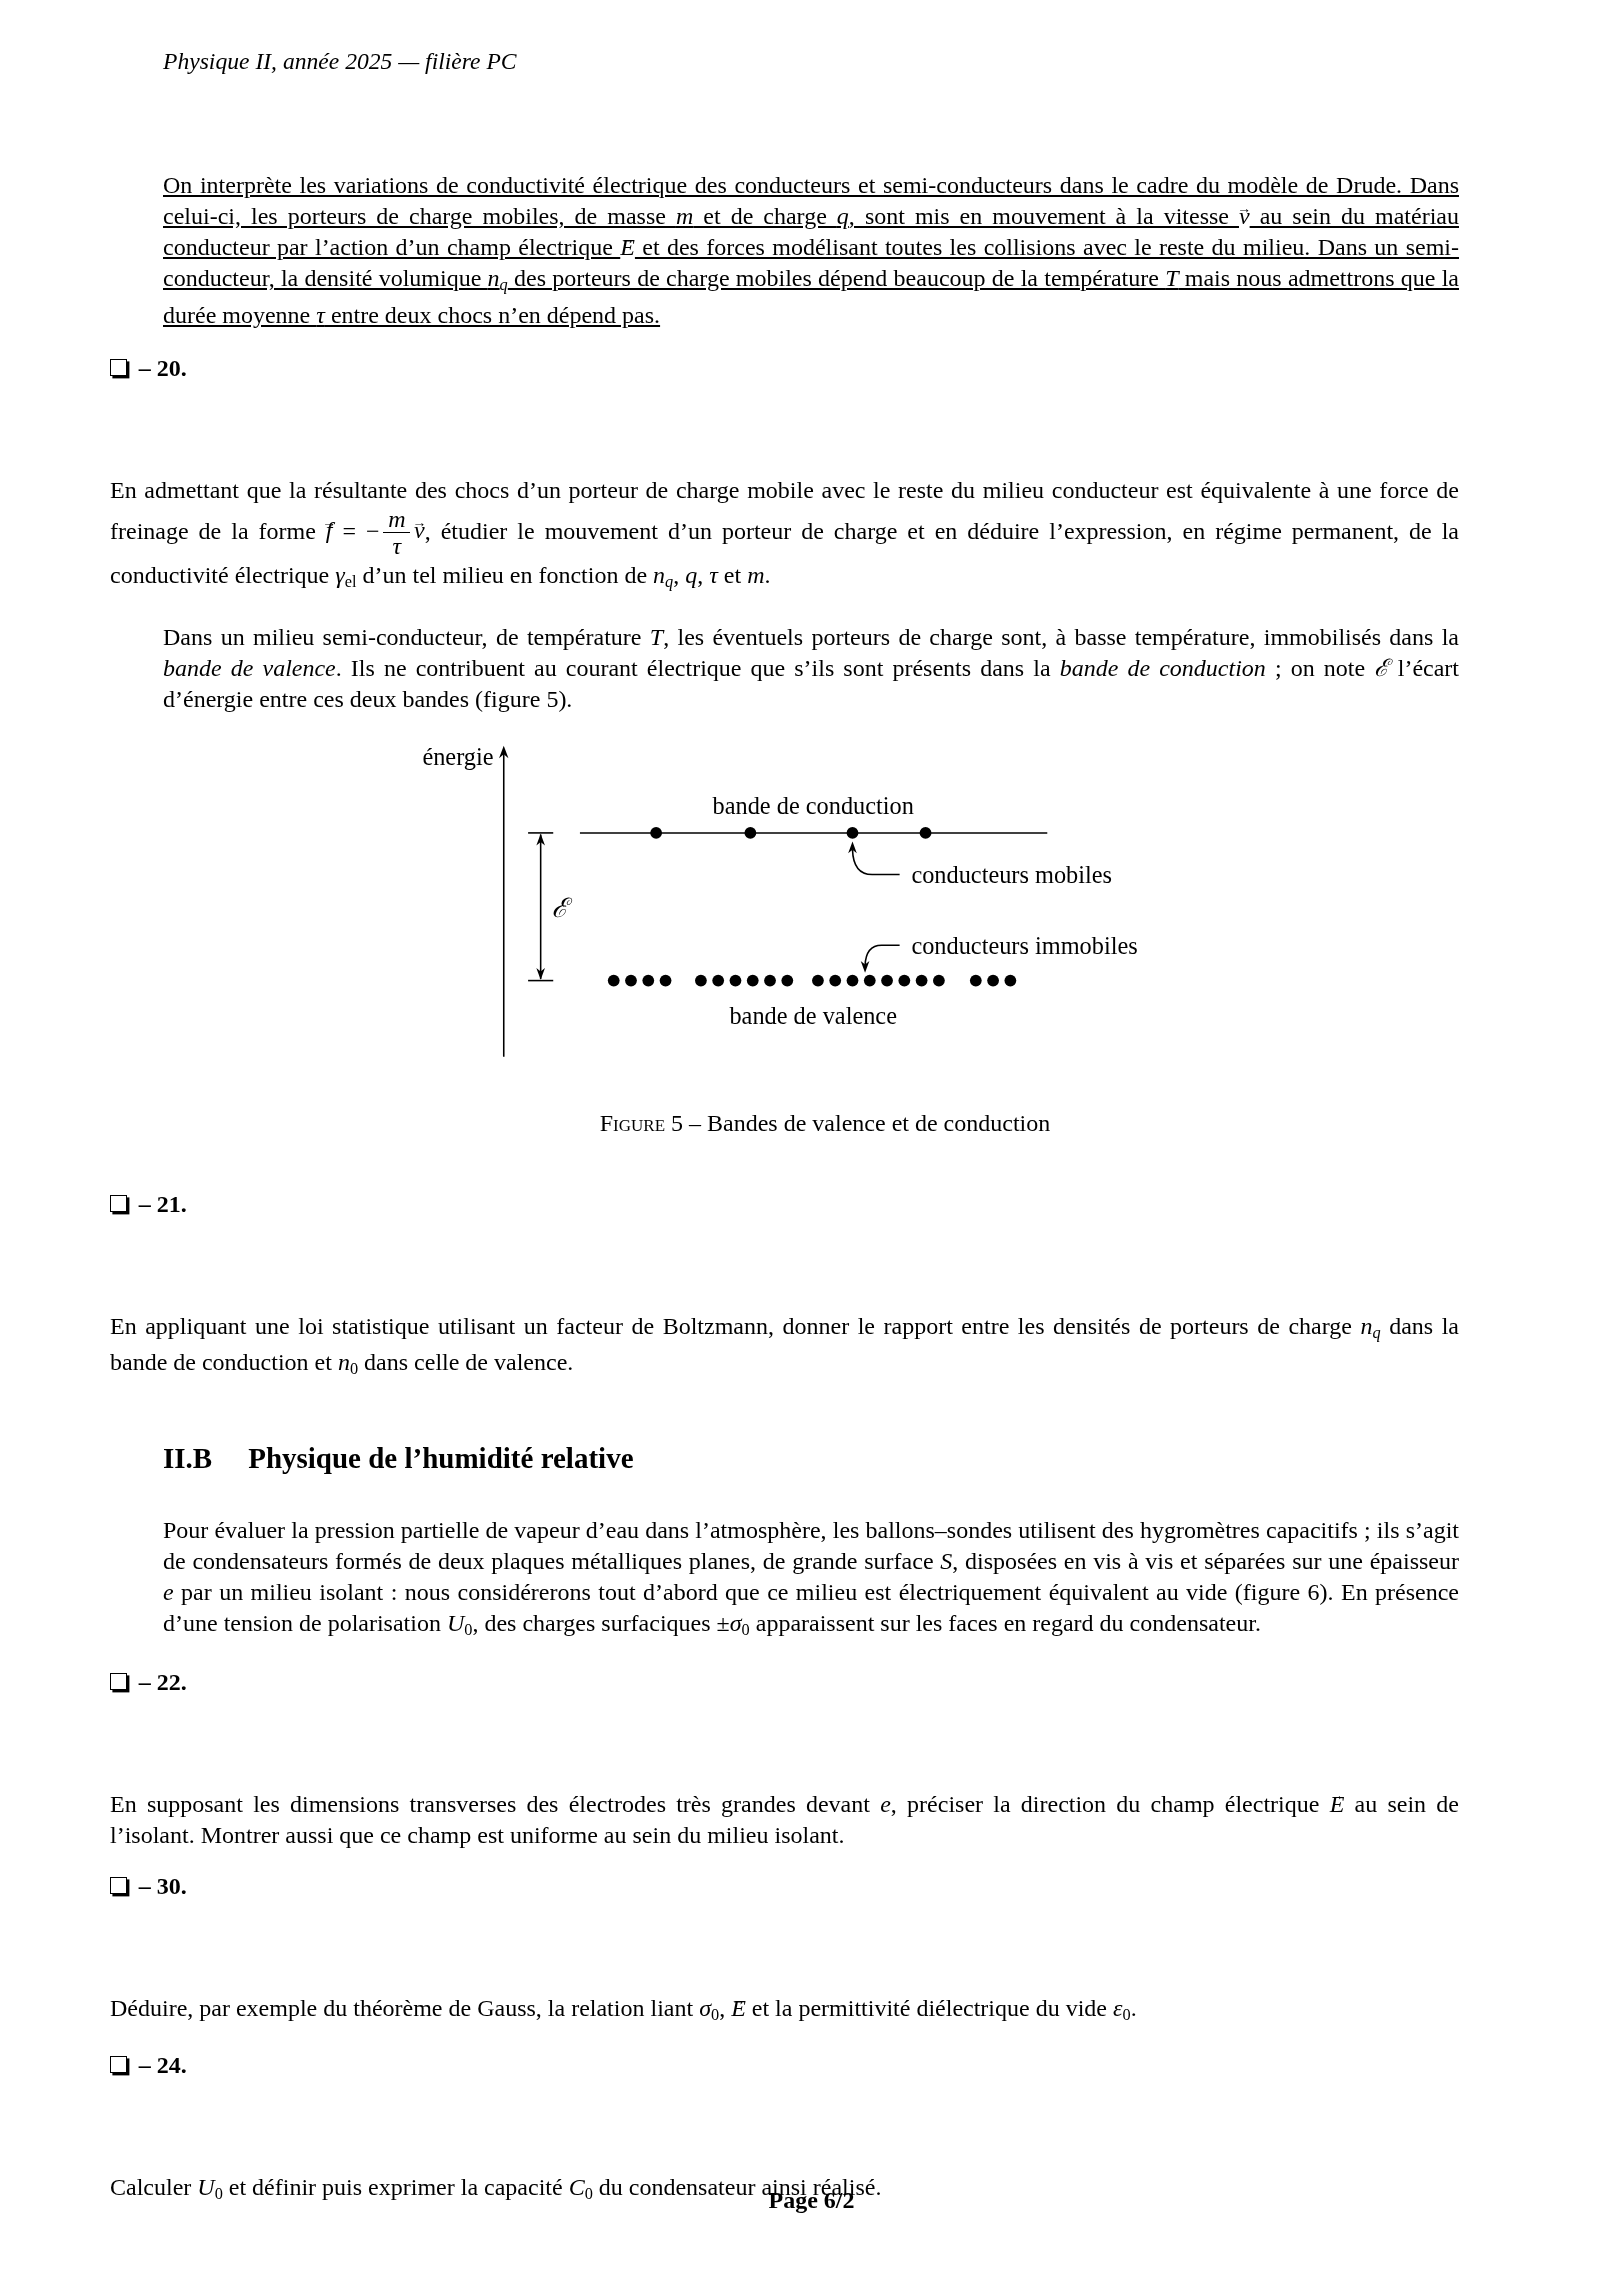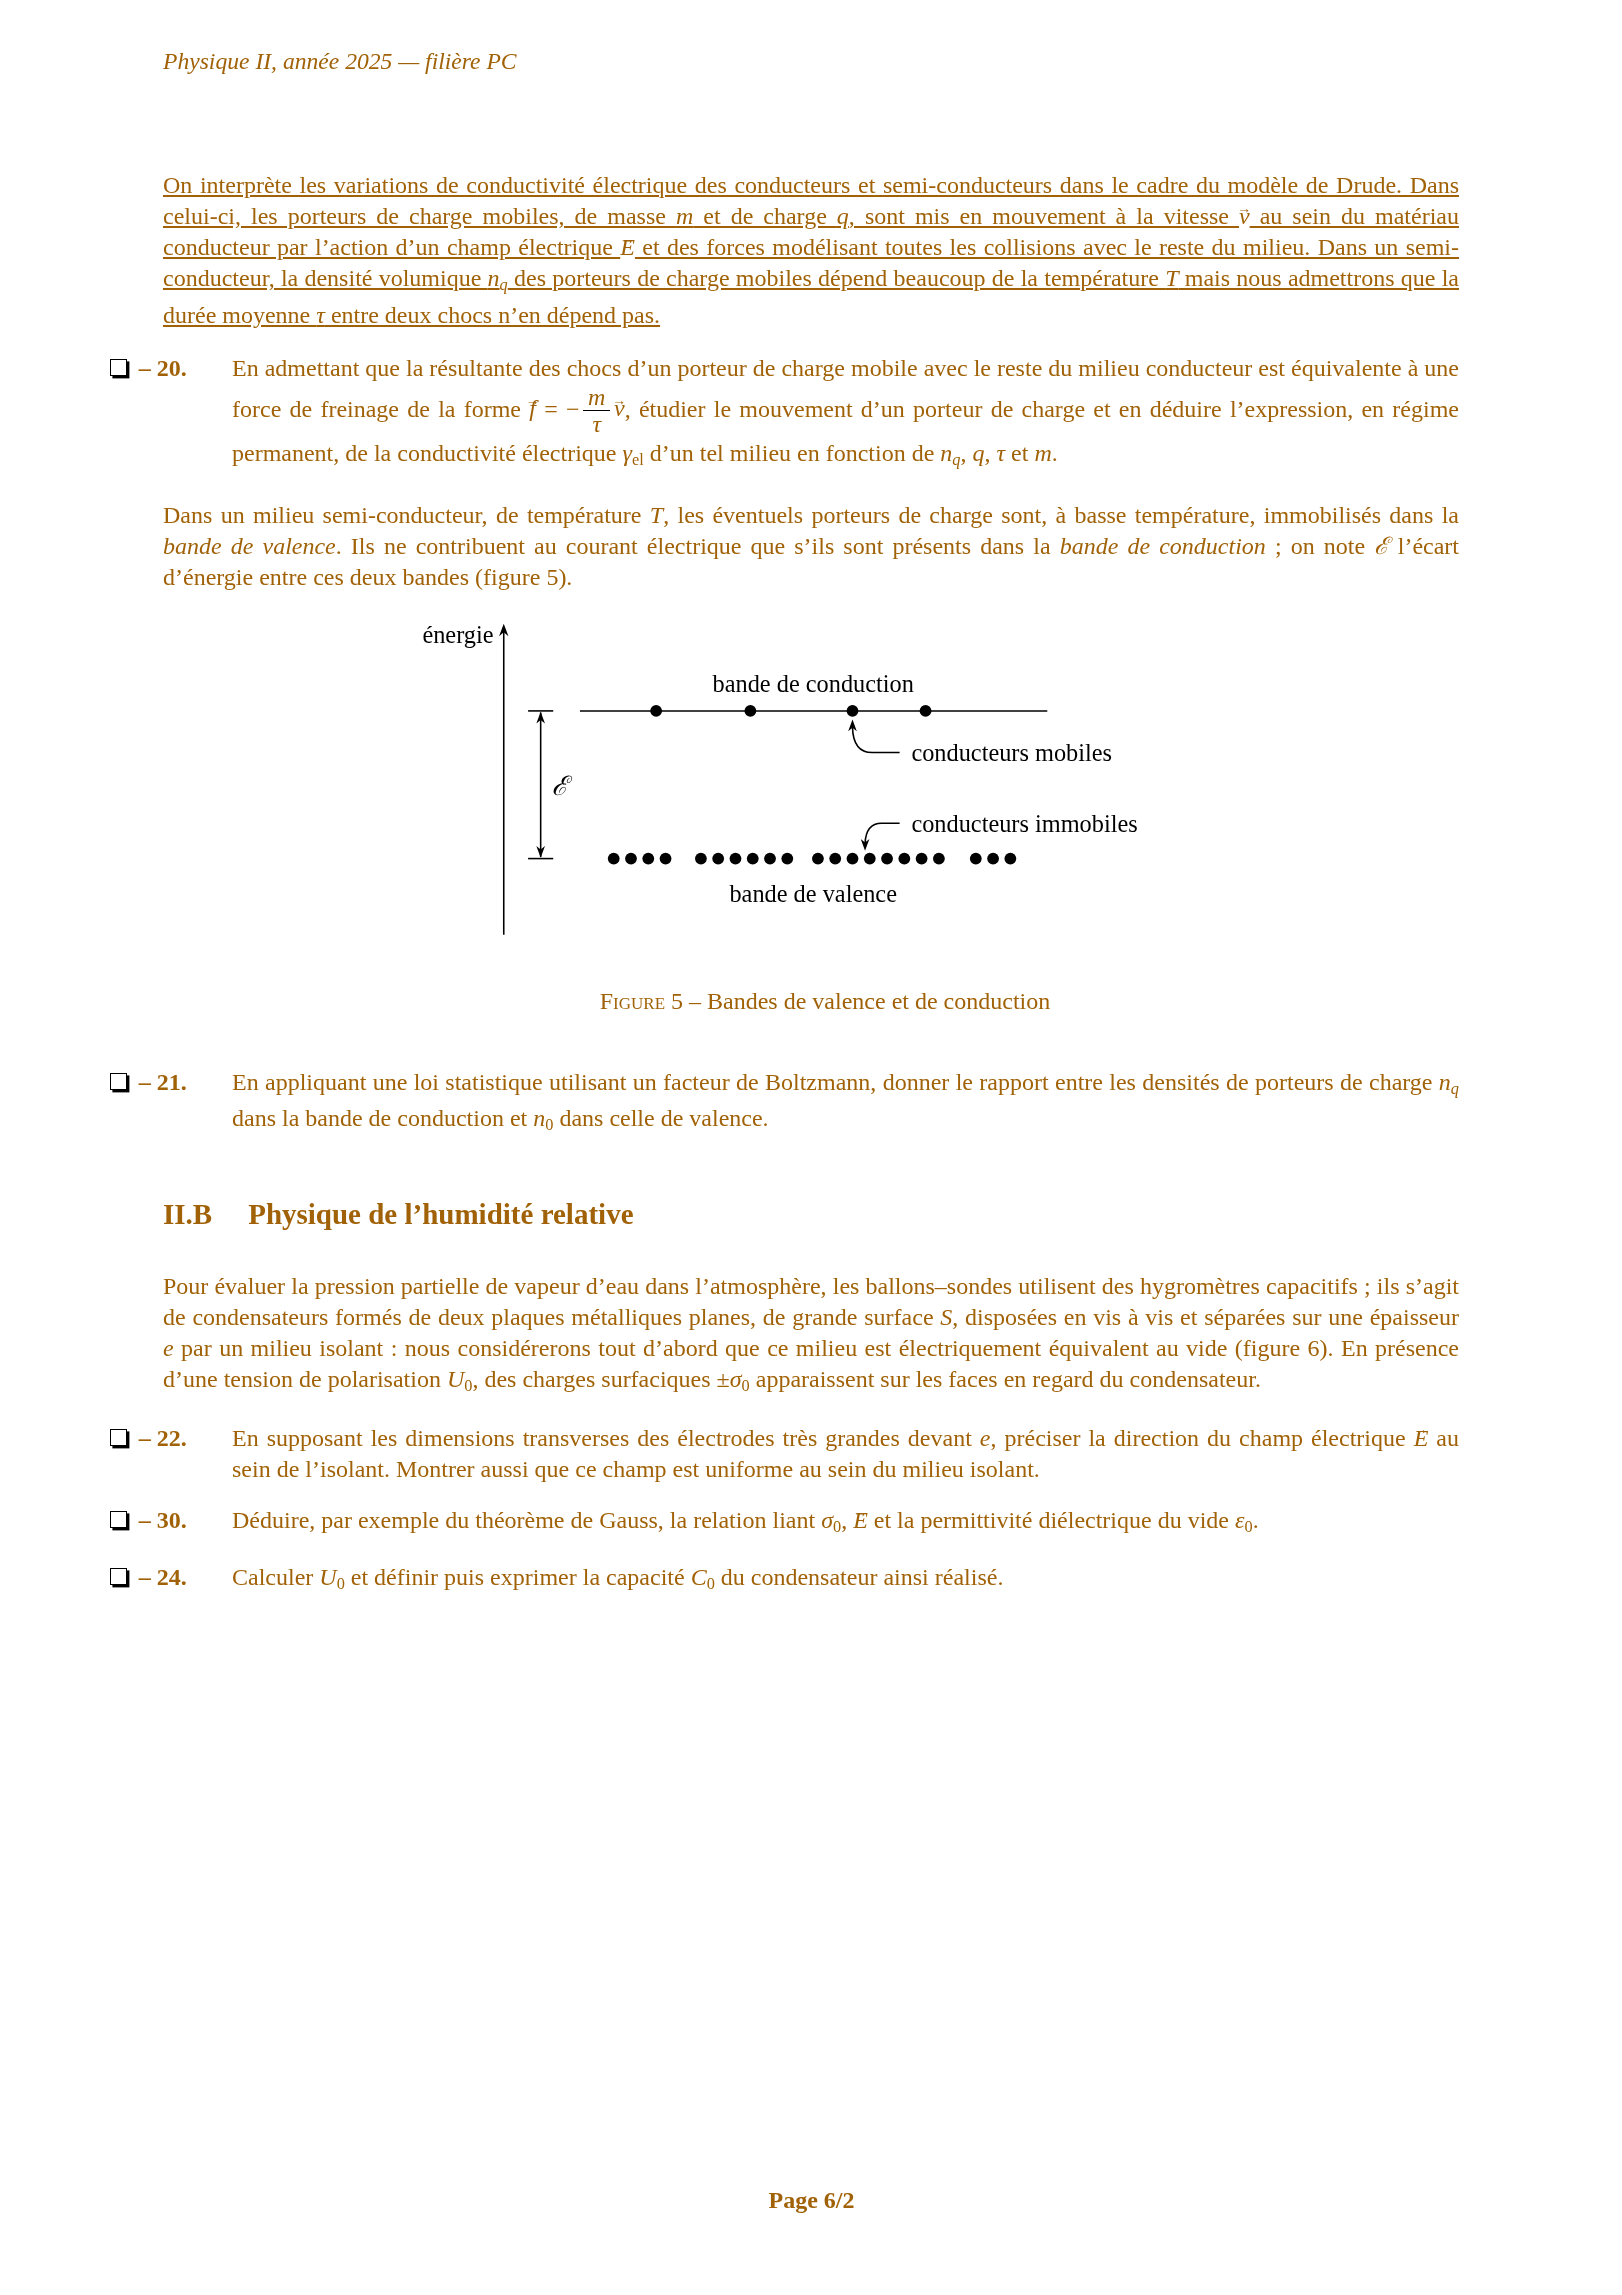--- a/index.html
+++ b/index.html
@@ -1,27 +1,27 @@
 <!DOCTYPE html>
 <html lang="fr" style="font-size:12.6px"><head>
 <meta charset="utf-8">
 <style>
   html,body { margin:0; padding:0; background:#ffffff; }
   .page {
     width:1623px; height:2295px; box-sizing:border-box; position:relative;
-    background:#ffffff; color:#a16207;
+    background:#ffffff; color:#000000;
     font-family:"Liberation Serif","DejaVu Serif",serif;
     font-size:24px; line-height:31px; overflow:hidden;
     padding:46px 164px 0 163px;
   }
   .hdr { font-style:italic; font-size:23.6px; }
   .para { margin:0; text-align:justify; }
   .intro { margin-top:93px;text-decoration:underline; }
   .after-q { margin-top:25px; }
-  .question { display:flex; margin-left:-53px; margin-top:22px; }
+  .question { display:flex; margin-left:-53px; margin-top:22px;flex-direction:column; }
   .qlabel { flex:0 0 122px; display:flex; gap:11.8px; align-items:flex-start; }
   .chk { display:inline-block; width:15px; height:15px; border:1.6px solid #000;
          box-shadow:2.4px 2.4px 0 0 #000; margin-top:6.3px; background:#fff; }
   .qnum { font-weight:bold; white-space:nowrap; }
   .qbody { flex:1; min-width:0; }
   .qbody p + p { margin-top:11px; }
   .i { font-style:italic; }
   .cal { font-style:italic; font-family:"DejaVu Serif",serif; }
   .sub { font-size:0.68em; vertical-align:-0.22em; }
   .vec { font-style:italic; display:inline-block; position:relative; }

